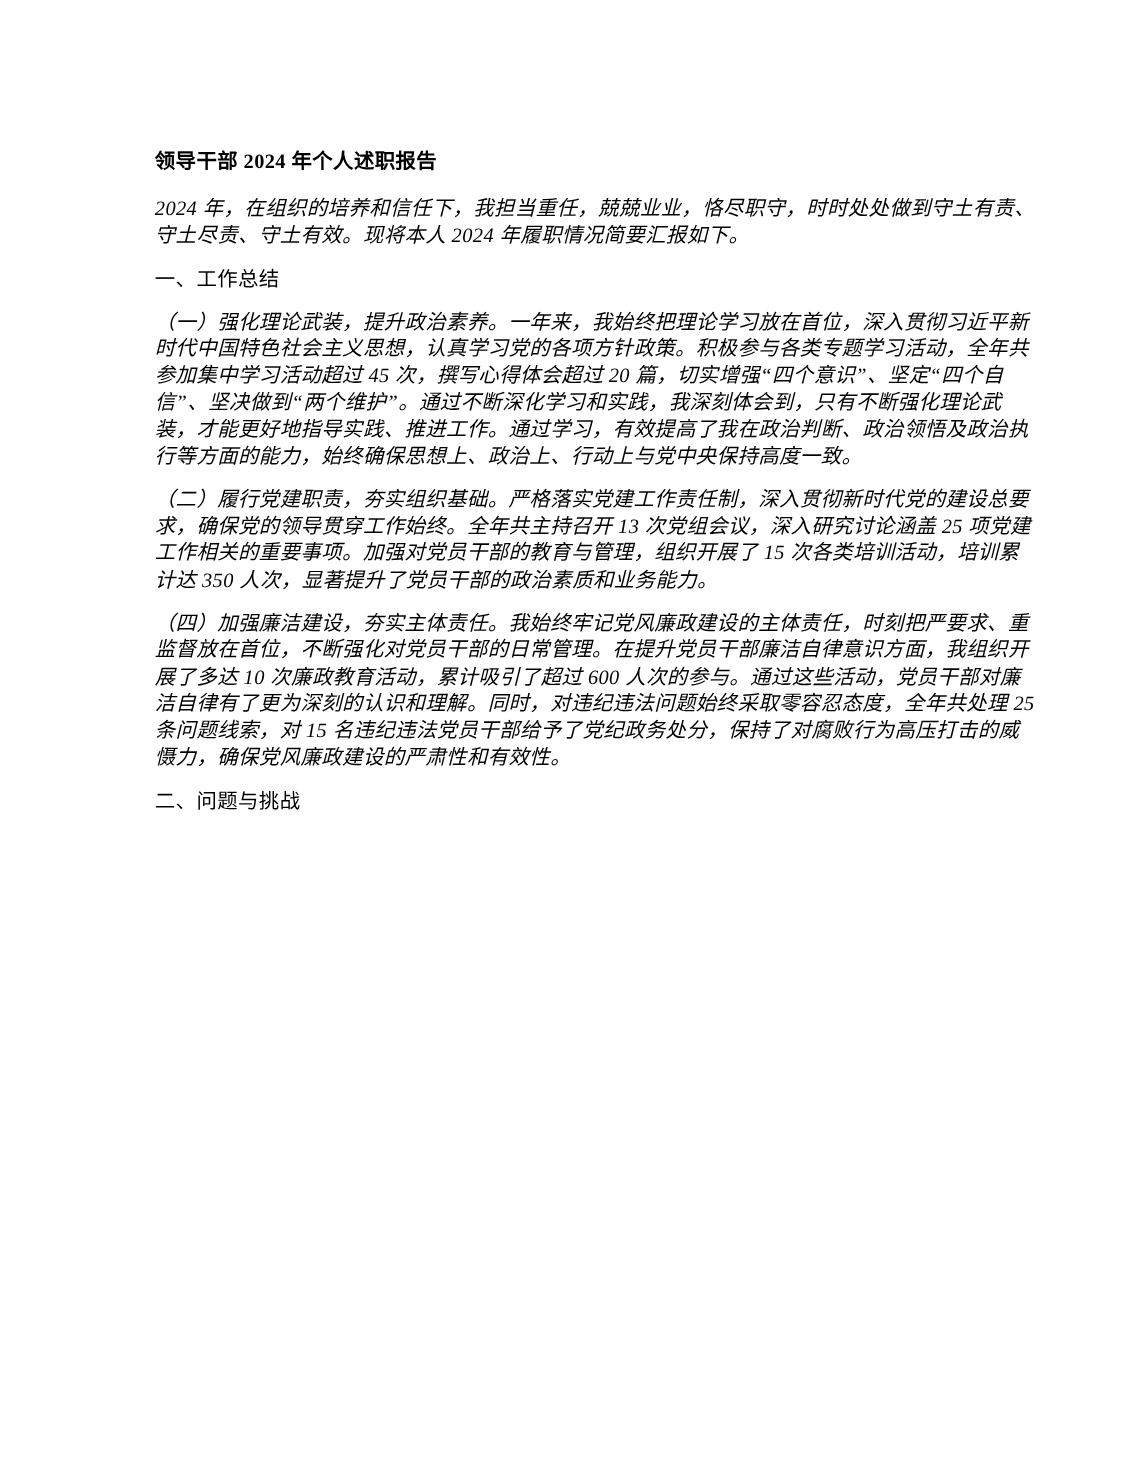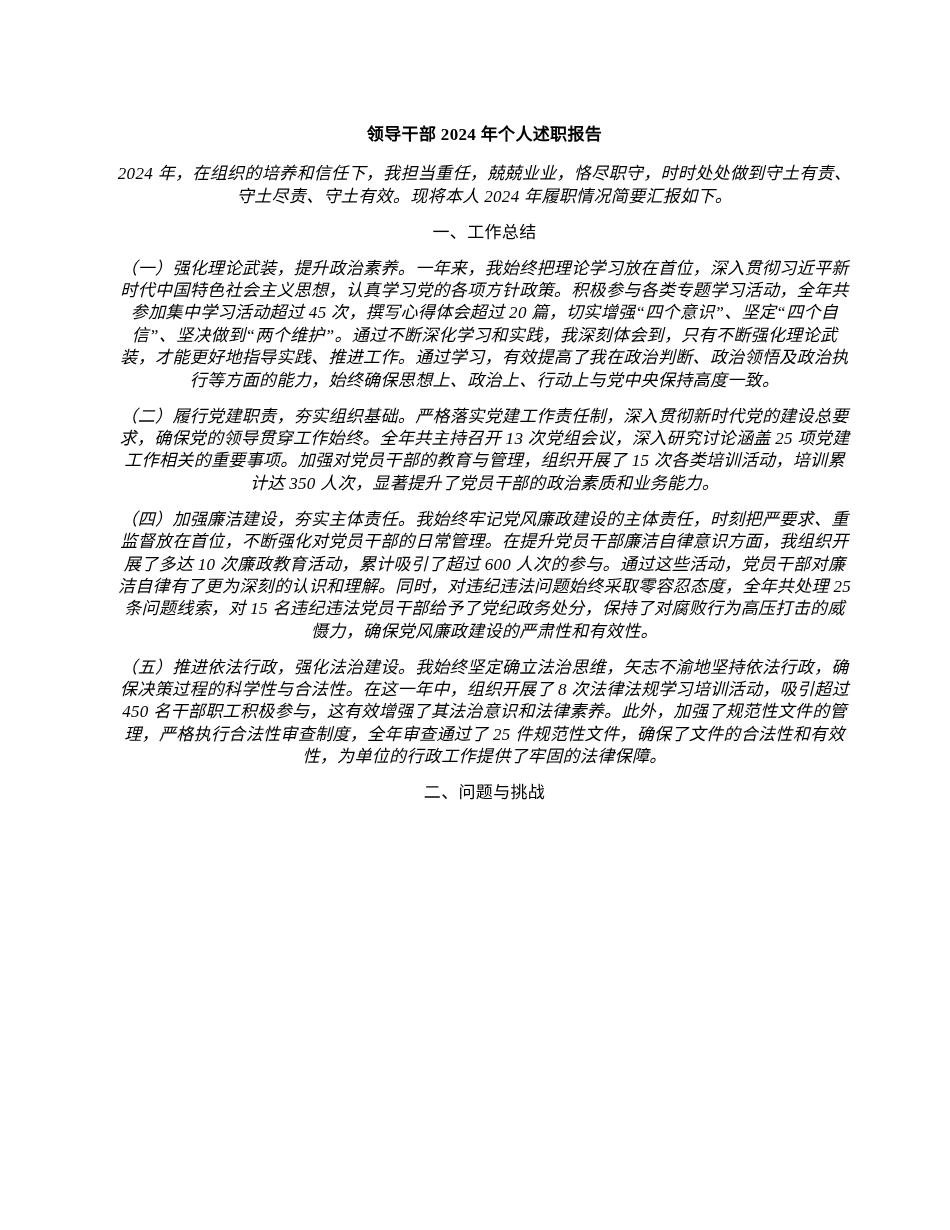--- a/index.html
+++ b/index.html
@@ -10,27 +10,27 @@
   body {
     width: 950px;
     height: 1230px;
     position: relative;
     overflow: hidden;
     font-family: "Liberation Serif", "DejaVu Serif", serif;
     color: #000000;
   }
   .page {
     position: absolute;
-    left: 117px;
+    left: 129px;
     top: 124px;
     width: 735px;
     font-size: 17px;
     line-height: 22.4px;
     letter-spacing: 0.02em;
-    text-align: center;
+    text-align: left;
   }
   .doc-title {
     font-size: 17px;
     font-weight: bold;
     margin: 0 0 17px 0;
     line-height: 22.4px;
   }
   .para {
     margin: 0 0 13.5px 0;
     font-style: italic;
@@ -52,16 +52,15 @@
 
   <h2 class="section-heading">一、工作总结</h2>
 
   <p class="para">（一）强化理论武装，提升政治素养。一年来，我始终把理论学习放在首位，深入贯彻习近平新时代中国特色社会主义思想，认真学习党的各项方针政策。积极参与各类专题学习活动，全年共参加集中学习活动超过 45 次，撰写心得体会超过 20 篇，切实增强“四个意识”、坚定“四个自信”、坚决做到“两个维护”。通过不断深化学习和实践，我深刻体会到，只有不断强化理论武装，才能更好地指导实践、推进工作。通过学习，有效提高了我在政治判断、政治领悟及政治执行等方面的能力，始终确保思想上、政治上、行动上与党中央保持高度一致。</p>
 
   <p class="para">（二）履行党建职责，夯实组织基础。严格落实党建工作责任制，深入贯彻新时代党的建设总要求，确保党的领导贯穿工作始终。全年共主持召开 13 次党组会议，深入研究讨论涵盖 25 项党建工作相关的重要事项。加强对党员干部的教育与管理，组织开展了 15 次各类培训活动，培训累计达 350 人次，显著提升了党员干部的政治素质和业务能力。</p>
 
 
   <p class="para">（四）加强廉洁建设，夯实主体责任。我始终牢记党风廉政建设的主体责任，时刻把严要求、重监督放在首位，不断强化对党员干部的日常管理。在提升党员干部廉洁自律意识方面，我组织开展了多达 10 次廉政教育活动，累计吸引了超过 600 人次的参与。通过这些活动，党员干部对廉洁自律有了更为深刻的认识和理解。同时，对违纪违法问题始终采取零容忍态度，全年共处理 25 条问题线索，对 15 名违纪违法党员干部给予了党纪政务处分，保持了对腐败行为高压打击的威慑力，确保党风廉政建设的严肃性和有效性。</p>
 
-  <p class="para">（五）推进依法行政，强化法治建设。我始终坚定确立法治思维，矢志不渝地坚持依法行政，确保决策过程的科学性与合法性。在这一年中，组织开展了 8 次法律法规学习培训活动，吸引超过 450 名干部职工积极参与，这有效增强了其法治意识和法律素养。此外，加强了规范性文件的管理，严格执行合法性审查制度，全年审查通过了 25 件规范性文件，确保了文件的合法性和有效性，为单位的行政工作提供了牢固的法律保障。</p>
 
   <h2 class="section-heading">二、问题与挑战</h2>
 </main>
 
 </body></html>

